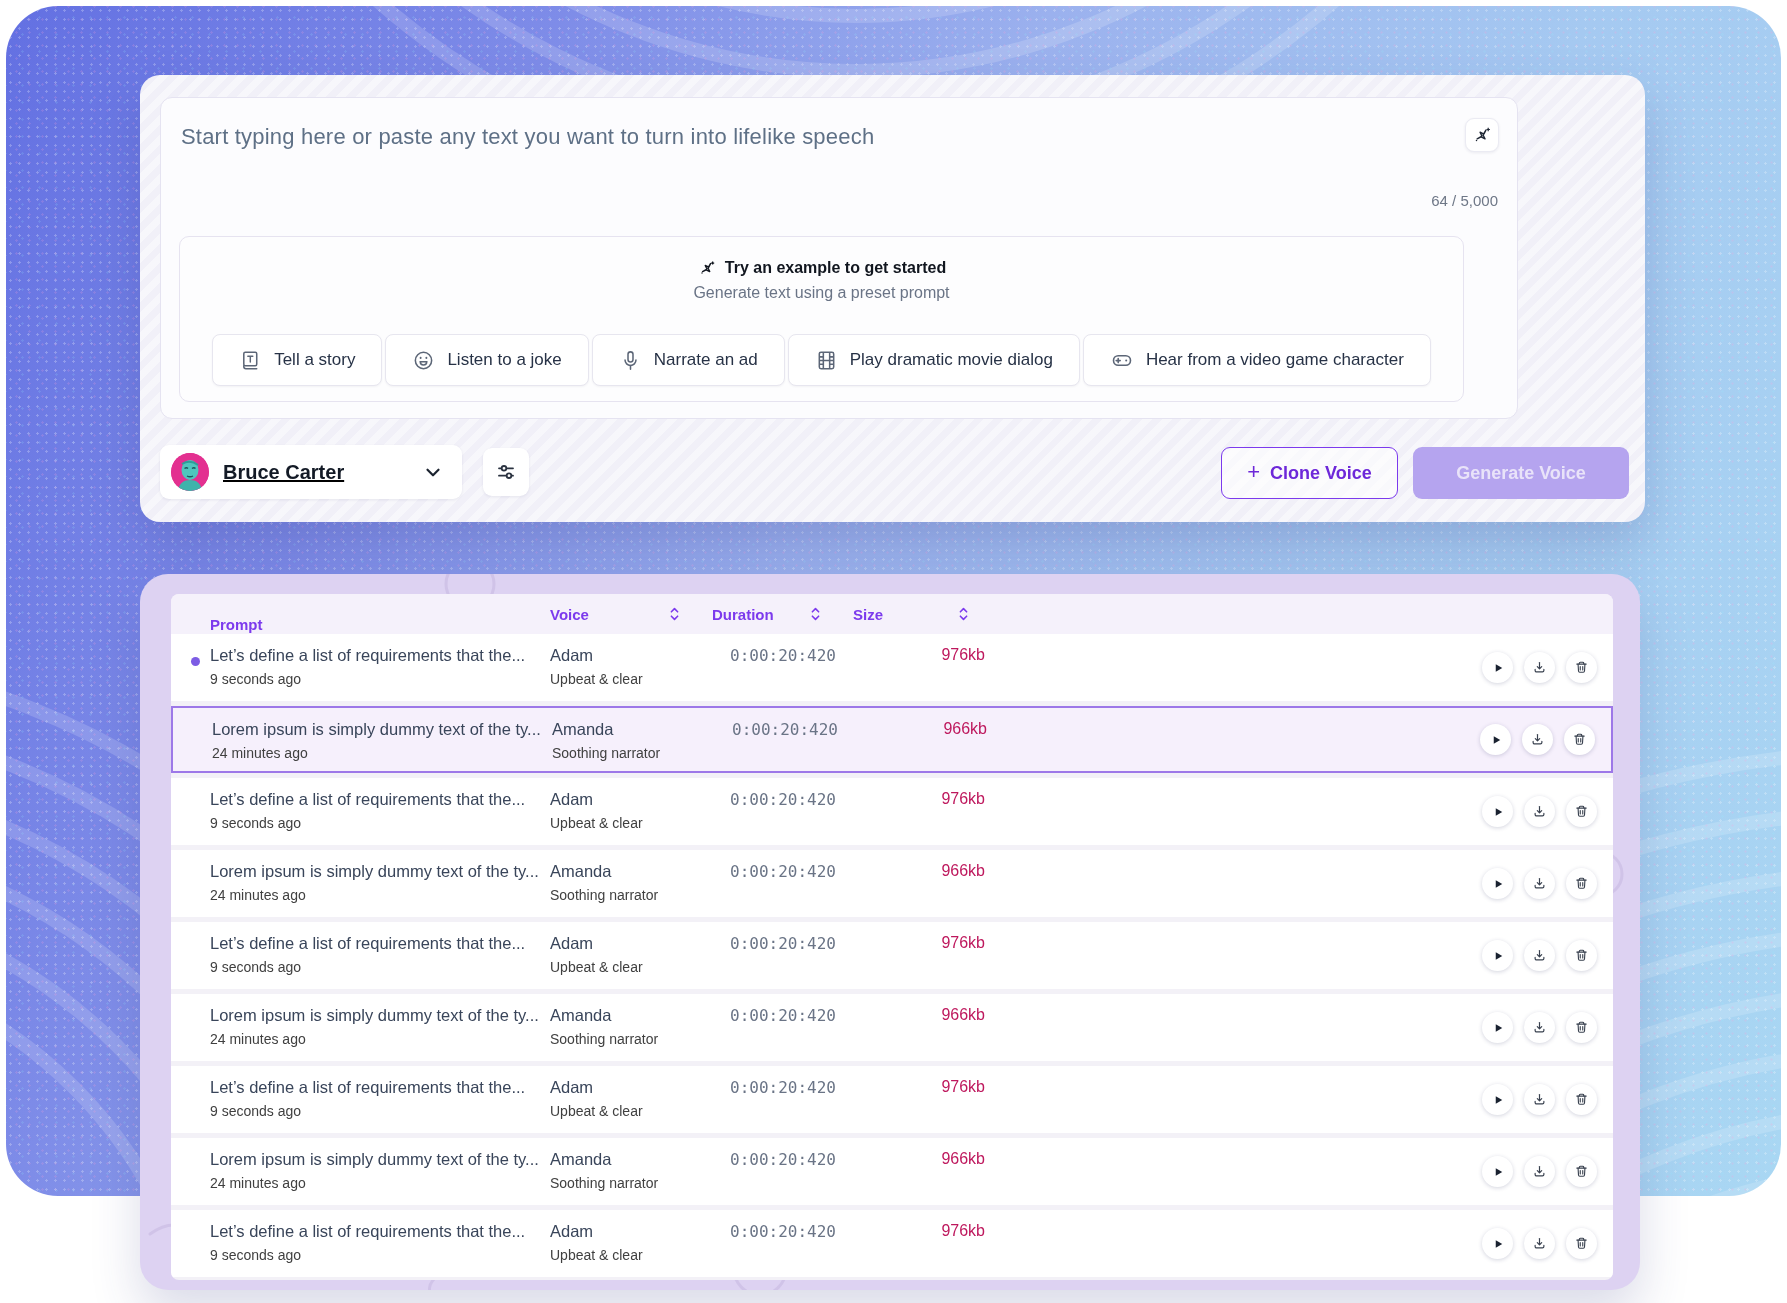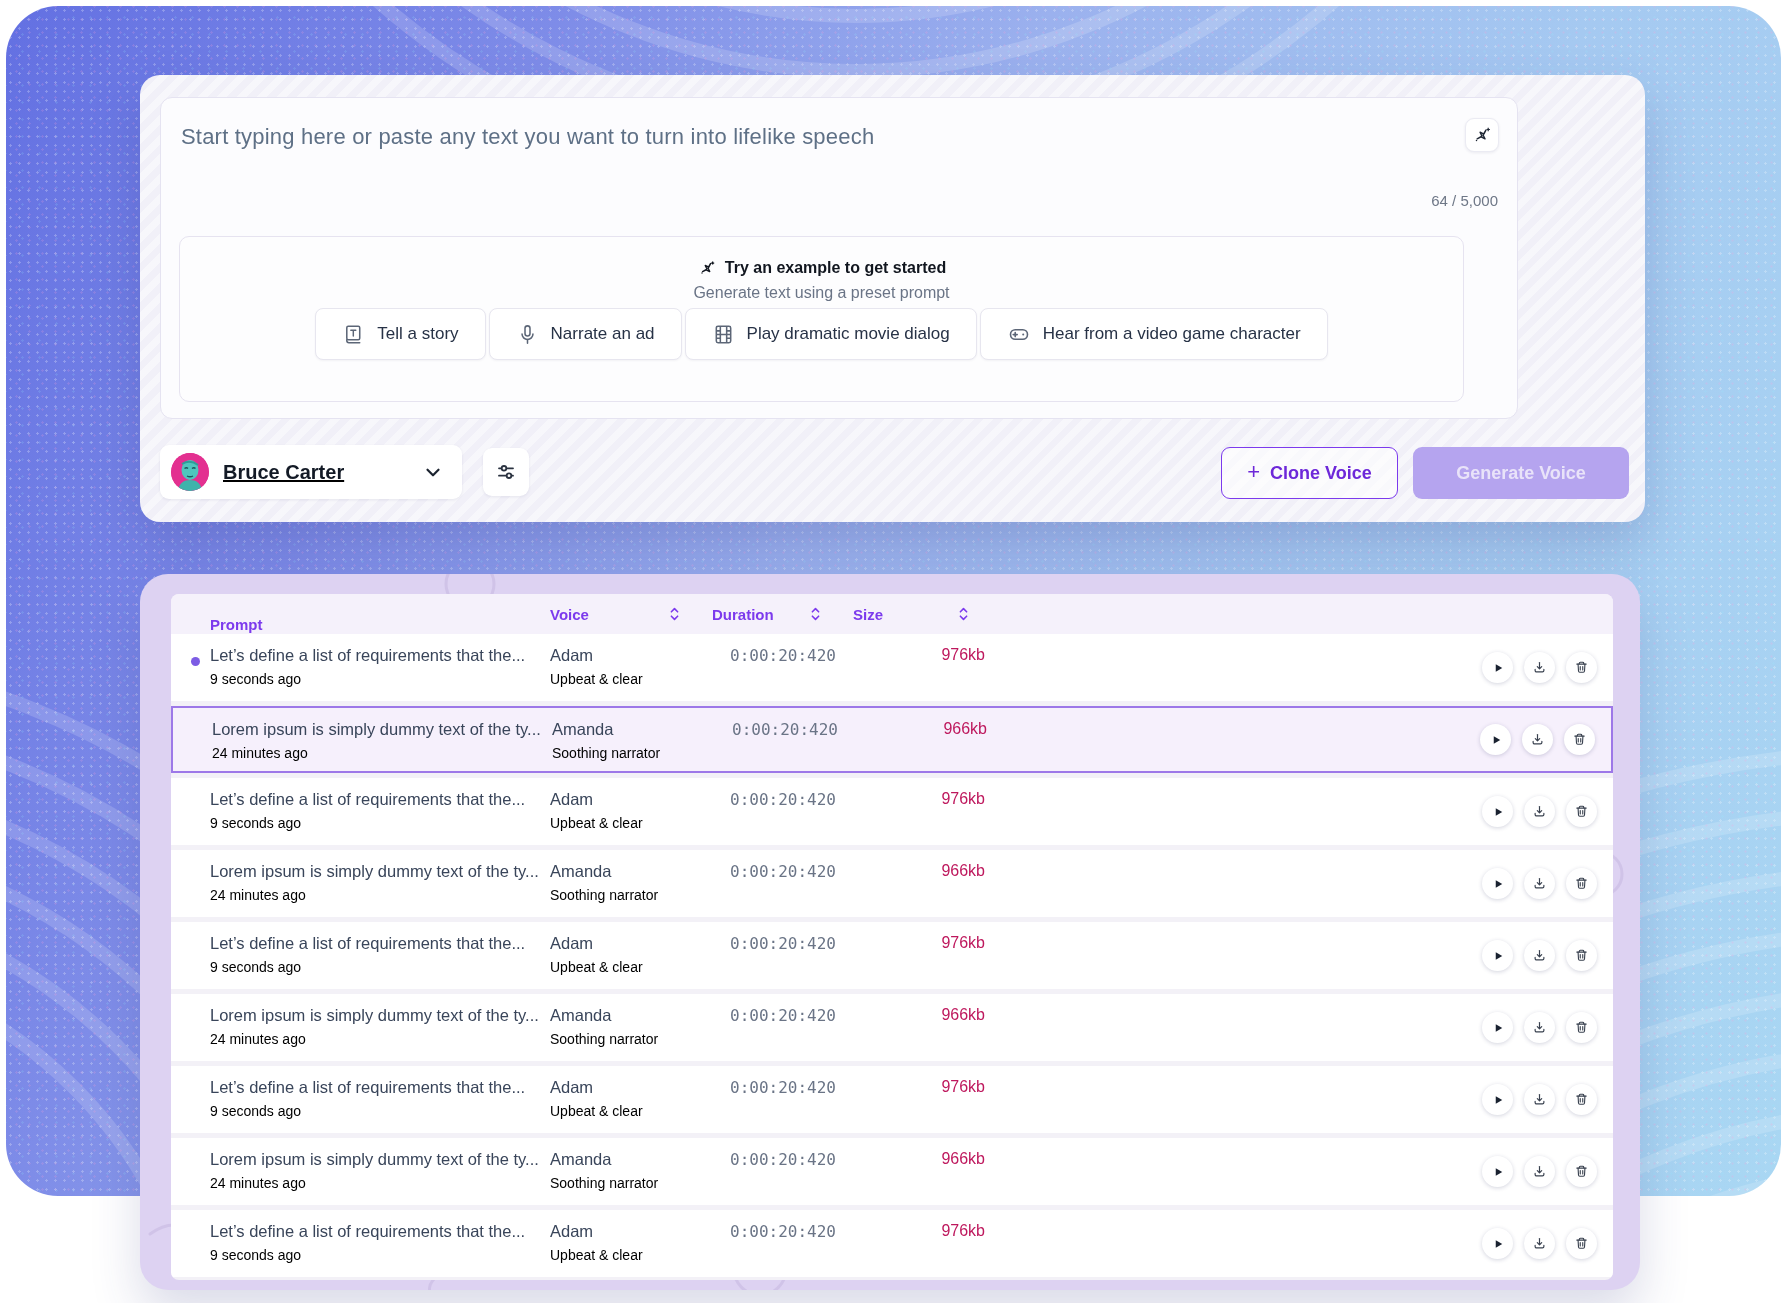--- a/index.html
+++ b/index.html
@@ -24,21 +24,21 @@
     background-image:repeating-linear-gradient(135deg,rgba(255,255,255,.45) 0 7px,rgba(255,255,255,0) 7px 14px); }
   .input-panel { position:absolute; left:20px; top:22px; width:1358px; height:322px; border:1px solid #e5e3f1; border-radius:12px; background:#fcfcfe; }
   .placeholder { position:absolute; left:20px; top:26px; font-size:22px; color:#5e7086; letter-spacing:.2px; }
   .magic-btn { position:absolute; right:18px; top:20px; width:34px; height:34px; border:1px solid #ebebf3; border-radius:9px; background:#fff;
     box-shadow:0 1px 3px rgba(30,30,80,.08); display:flex; align-items:center; justify-content:center; cursor:pointer; }
   .counter { position:absolute; right:19px; top:94px; font-size:15px; color:#6e7787; }
 
   .example-panel { position:absolute; left:18px; top:138px; width:1285px; height:166px; border:1px solid #e6e3f0; border-radius:10px; background:#fdfdfe; }
   .ex-title { display:flex; align-items:center; justify-content:center; gap:8px; margin-top:21px; font-size:16px; font-weight:700; color:#11161f; }
   .ex-sub { text-align:center; margin-top:6px; font-size:16px; color:#6a7486; }
-  .ex-buttons { display:flex; justify-content:center; gap:3px; margin-top:6px; }
+  .ex-buttons { display:flex; justify-content:center; gap:3px; margin-top:32px; }
   .ex-btn { display:flex; align-items:center; gap:12px; height:52px; padding:0 26px; background:#fff; border:1px solid #e7e6ef; border-radius:8px;
     box-shadow:0 1px 2px rgba(30,30,80,.05); font-size:17px; color:#273246; cursor:pointer; }
   .ex-btn svg { flex:0 0 auto; }
 
   
   .voice-pill { position:absolute; left:20px; top:370px; width:302px; height:54px; background:#fff; border-radius:9px;
     box-shadow:0 1px 3px rgba(30,30,80,.08); display:flex; align-items:center; cursor:pointer;text-decoration:underline; }
   .avatar { width:38px; height:38px; border-radius:50%; margin-left:11px; background:#e33090; overflow:hidden; position:relative; flex:0 0 auto; }
   .voice-name { margin-left:14px; font-size:20px; font-weight:700; color:#131a26; }
   .voice-pill .chev { margin-left:auto; margin-right:18px; }
@@ -61,21 +61,21 @@
   .hcell { display:flex; align-items:center; font-size:15px; font-weight:700; color:#7c3aed; }
   .hcell.h-prompt { padding-left:39px;margin-top:20px; }
   .hcell .sort { margin-left:auto; margin-right:32px; display:flex; cursor:pointer; }
 
   .hrow { height:67px; background:#fff; margin-bottom:5px; position:relative; cursor:pointer; }
   .hrow.selected { background:#f6f0fc; border:2px solid #9d78e8; }
   .cell { padding-top:12px; }
   .c-prompt { padding-left:39px; position:relative; }
   .dot { position:absolute; left:20px; top:23px; width:9px; height:9px; border-radius:50%; background:#7c5ce4; }
   .r-title { font-size:16.5px; color:#39455a; font-weight:500; white-space:nowrap; }
-  .r-sub { margin-top:6px; font-size:14px; color:#000000; }
+  .r-sub { margin-top:6px; font-size:14px; color:#404040; }
   .c-dur { padding-left:18px; }
   .mono { font-family:"DejaVu Sans Mono","Liberation Mono",monospace; font-size:16px; color:#6a7486; }
   .c-size { text-align:right; padding-right:16px; font-size:16px; color:#be185d; }
   .c-actions { display:flex; align-items:center; justify-content:flex-end; gap:11px; padding-right:16px; padding-top:0; }
   .act { width:31px; height:31px; border-radius:50%; border:none; background:#fff; box-shadow:0 1px 4px rgba(35,40,90,.2);
     display:flex; align-items:center; justify-content:center; cursor:pointer; }
 </style>
 </head>
 <body>
 
@@ -131,20 +131,28 @@
         </div>
         <div class="ex-sub">Generate text using a preset prompt</div>
         <div class="ex-buttons">
           <button class="ex-btn">
             <svg width="23" height="23" viewBox="0 0 24 24" fill="none" stroke="#5c6677" stroke-width="1.6" stroke-linecap="round">
               <rect x="5" y="3.5" width="13.5" height="14" rx="1.5"></rect>
               <path d="M5 17.5v.8a2.2 2.2 0 0 0 2.2 2.2h11.3"></path>
               <path d="M9.2 7.5h5.2M11.8 7.5v6" stroke-width="1.5"></path>
             </svg>
             <span>Tell a story</span>
+          </button>
+          <button class="ex-btn">
+            <svg width="23" height="23" viewBox="0 0 24 24" fill="none" stroke="#5c6677" stroke-width="1.6" stroke-linecap="round">
+              <circle cx="12" cy="12" r="8.5"></circle>
+              <path d="M8.6 13.2h6.8a3.4 3.4 0 0 1-6.8 0z"></path>
+              <path d="M9 9.2v.2M15 9.2v.2" stroke-width="2"></path>
+            </svg>
+            <span>Listen to a joke</span>
           </button>
           <button class="ex-btn">
             <svg width="23" height="23" viewBox="0 0 24 24" fill="none" stroke="#5c6677" stroke-width="1.6" stroke-linecap="round">
               <rect x="9.4" y="3" width="5.2" height="10.5" rx="2.6"></rect>
               <path d="M6.3 11.5a5.7 5.7 0 0 0 11.4 0"></path>
               <path d="M12 17.2V21"></path>
             </svg>
             <span>Narrate an ad</span>
           </button>
           <button class="ex-btn">

